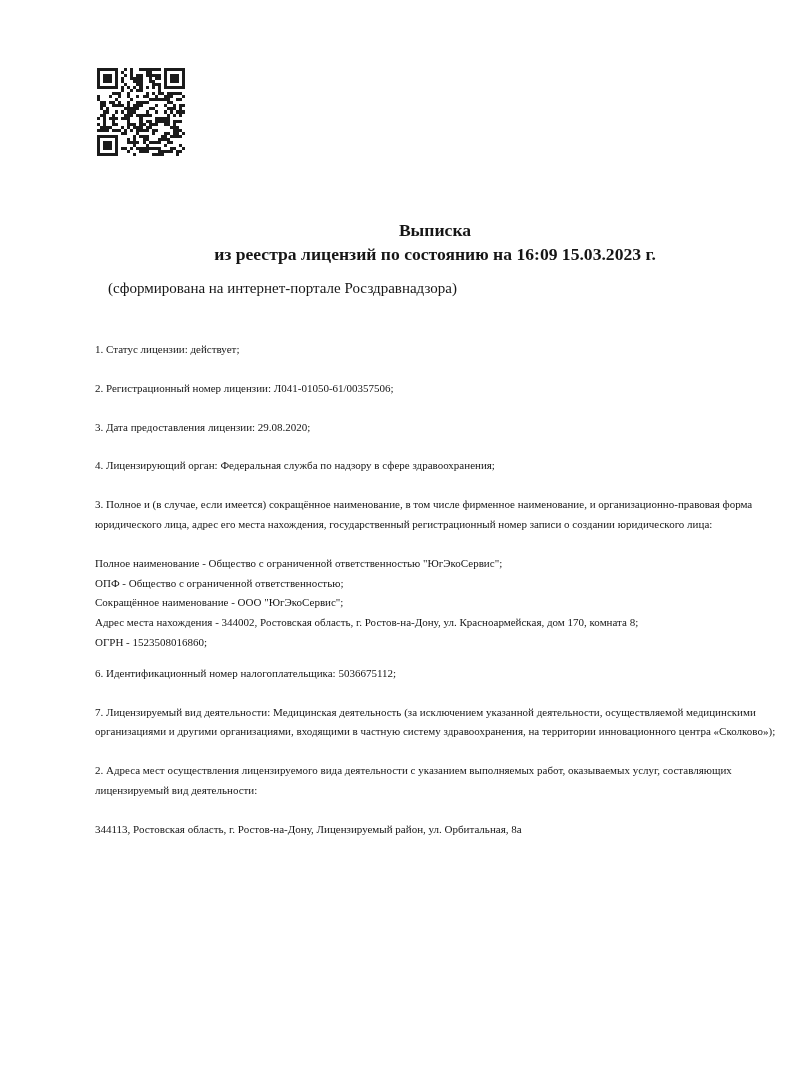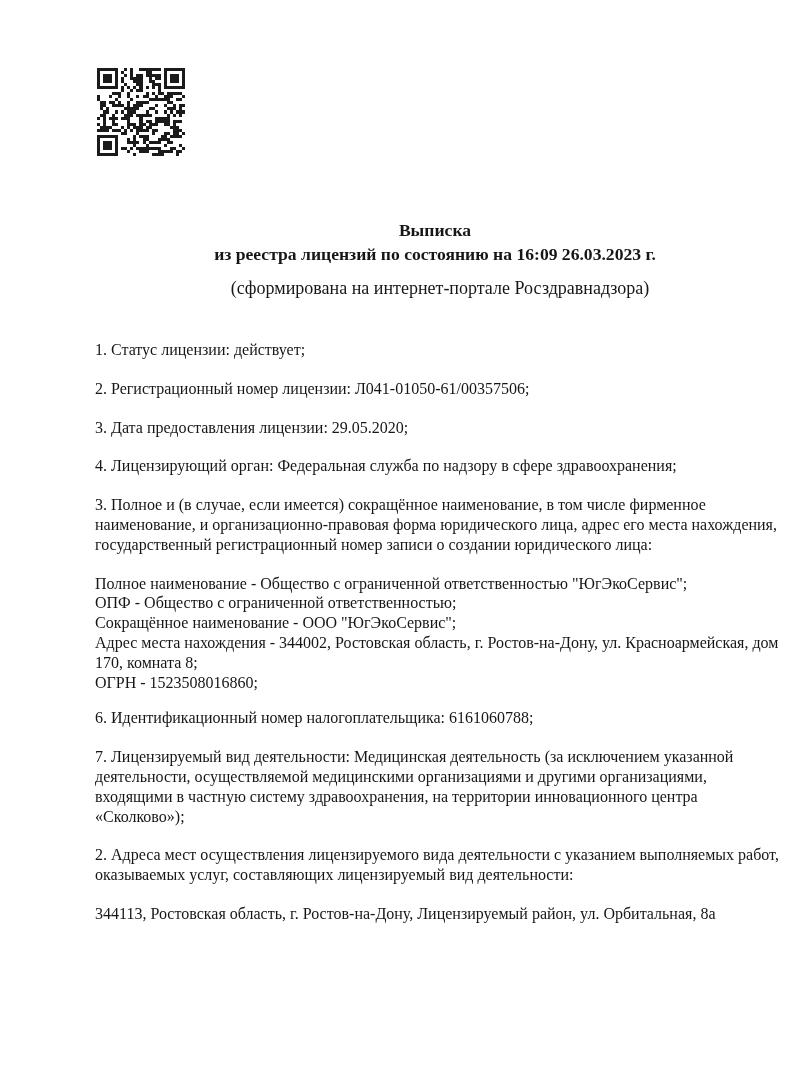--- a/index.html
+++ b/index.html
@@ -30,33 +30,33 @@
     top: 218px;
     width: 680px;
     text-align: center;
     font-weight: bold;
     font-size: 17.6px;
     line-height: 24px;
     white-space: nowrap;
   }
   .doc-subtitle {
     position: absolute;
-    left: 100px;
+    left: 108px;
     top: 281px;
     width: 680px;
-    text-align: center;
-    font-size: 18px;
+    text-align: left;
+    font-size: 15px;
     line-height: 15px;
   }
   .doc-body {
     position: absolute;
     left: 95px;
     top: 340px;
     width: 688px;
-    font-size: 16px;
+    font-size: 11px;
     line-height: 19.8px;
   }
   .para {
     margin: 0 0 19px 0;
   }
   .line { }
 </style>
 </head>
 <body>
 
@@ -468,58 +468,58 @@
         <rect x="18" y="28" width="1" height="1"></rect>
         <rect x="19" y="28" width="1" height="1"></rect>
         <rect x="20" y="28" width="1" height="1"></rect>
         <rect x="21" y="28" width="1" height="1"></rect>
         <rect x="26" y="28" width="1" height="1"></rect>
       </svg>
   </div>
 
   <div class="doc-title">
     <div>Выписка</div>
-    <div>из реестра лицензий по состоянию на 16:09 26.03.2023 г.</div>
+    <div>из реестра лицензий по состоянию на 16:09 15.03.2023 г.</div>
   </div>
 
   <div class="doc-subtitle">(сформирована на интернет-портале Росздравнадзора)</div>
 
   <div class="doc-body">
 
     <p class="para">
       <span class="line">1. Статус лицензии: действует;</span>
     </p>
 
     <p class="para">
       <span class="line">2. Регистрационный номер лицензии: Л041-01050-61/00357506;</span>
     </p>
 
     <p class="para">
-      <span class="line">3. Дата предоставления лицензии: 29.05.2020;</span>
+      <span class="line">3. Дата предоставления лицензии: 29.08.2020;</span>
     </p>
 
     <p class="para">
       <span class="line">4. Лицензирующий орган: Федеральная служба по надзору в сфере здравоохранения;</span>
     </p>
 
     <p class="para">
       <span class="line">3. Полное и (в случае, если имеется) сокращённое наименование, в том числе фирменное наименование, и организационно-правовая форма юридического лица, адрес его места нахождения, государственный регистрационный номер записи о создании юридического лица:</span>
     </p>
 
     <p class="para">
       </p>
       <div class="line">Полное наименование - Общество с ограниченной ответственностью "ЮгЭкоСервис";</div>
       <div class="line">ОПФ - Общество с ограниченной ответственностью;</div>
       <div class="line">Сокращённое наименование - ООО "ЮгЭкоСервис";</div>
       <div class="line">Адрес места нахождения - 344002, Ростовская область, г. Ростов-на-Дону, ул. Красноармейская, дом 170, комната 8;</div>
       <div class="line">ОГРН - 1523508016860;</div>
     <p></p>
 
     <p class="para">
-      <span class="line">6. Идентификационный номер налогоплательщика: 6161060788;</span>
+      <span class="line">6. Идентификационный номер налогоплательщика: 5036675112;</span>
     </p>
 
     <p class="para">
       <span class="line">7. Лицензируемый вид деятельности: Медицинская деятельность (за исключением указанной деятельности, осуществляемой медицинскими организациями и другими организациями, входящими в частную систему здравоохранения, на территории инновационного центра «Сколково»);</span>
     </p>
 
     <p class="para">
       <span class="line">2. Адреса мест осуществления лицензируемого вида деятельности с указанием выполняемых работ, оказываемых услуг, составляющих лицензируемый вид деятельности:</span>
     </p>
 

